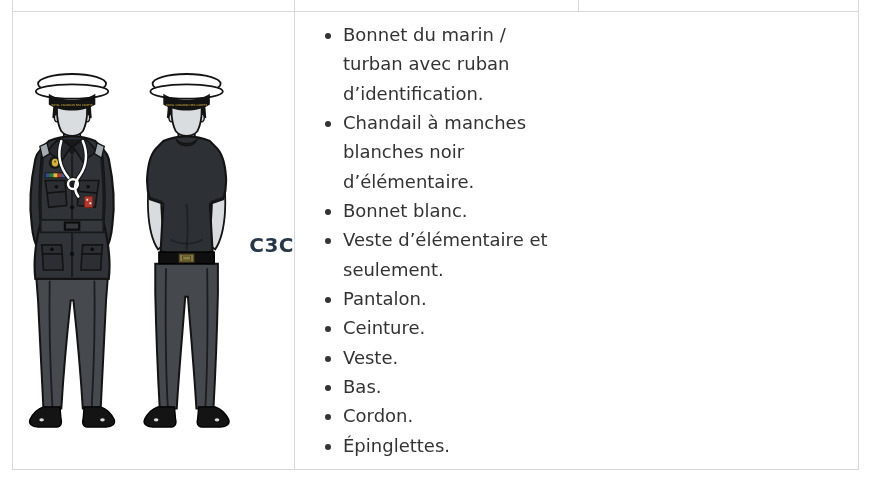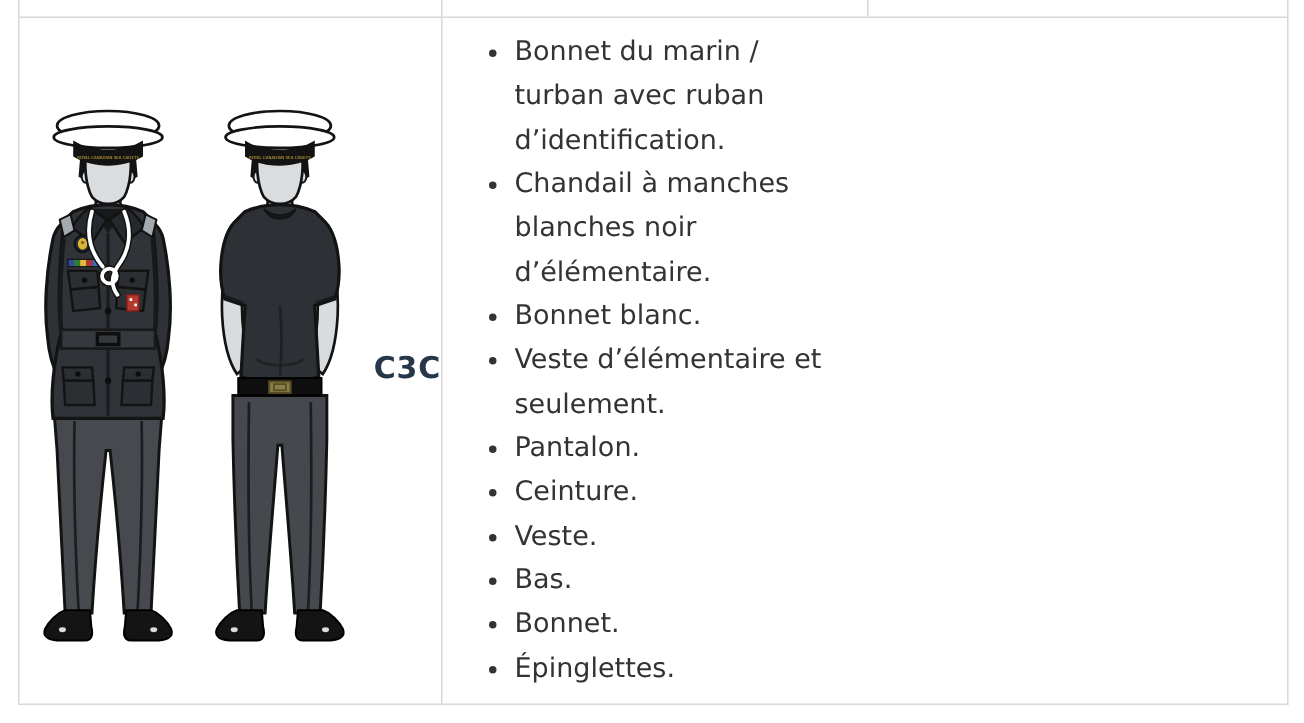--- a/index.html
+++ b/index.html
@@ -190,20 +190,20 @@
       <ul>
 
       <li>Bonnet du marin / turban avec ruban d’identification.</li>
           <li>Chandail à manches blanches noir d’élémentaire.</li>
           <li>Bonnet blanc.</li>
           <li>Veste d’élémentaire et seulement.</li>
           <li>Pantalon.</li>
           <li>Ceinture.</li>
           <li>Veste.</li>
           <li>Bas.</li>
-          <li>Bonnet.</li>
+          <li>Cordon.</li>
           <li>Épinglettes.</li>
         </ul>
     </div>
 
 
   </div>
 </div>
 
 </body></html>

